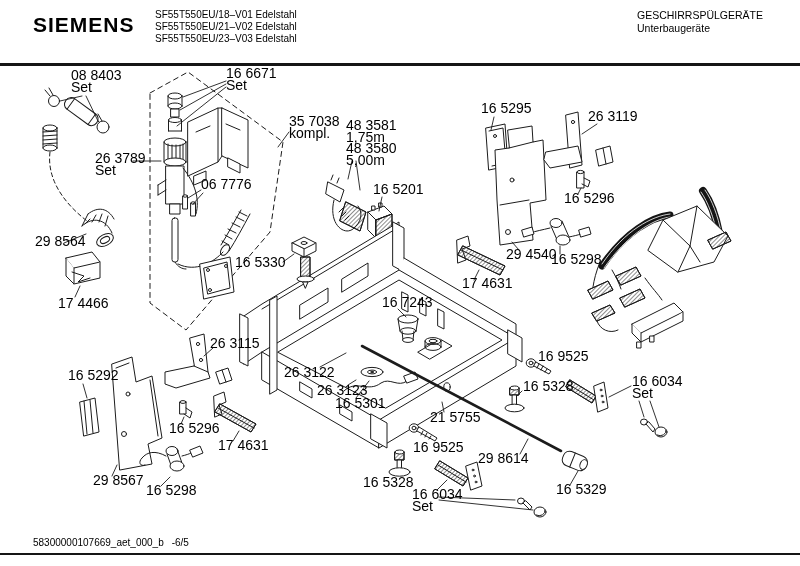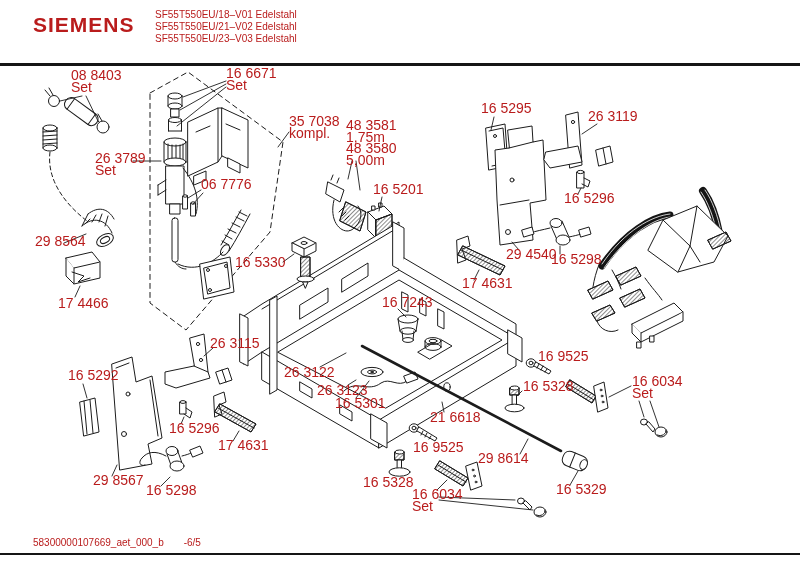--- a/index.html
+++ b/index.html
@@ -1,25 +1,25 @@
 <!DOCTYPE html>
 <html><head>
 <meta charset="utf-8">
 <style>
   html,body{margin:0;padding:0;background:#fff;}
   .page{position:relative;width:800px;height:566px;background:#fff;overflow:hidden;
-        font-family:"Liberation Sans",sans-serif;color:#b91c1c;}
+        font-family:"Liberation Sans",sans-serif;color:#000000;}
   .brand{position:absolute;left:33px;top:13px;font-weight:bold;font-size:21px;letter-spacing:1px;}
   .models{position:absolute;left:155px;top:9px;font-size:10px;line-height:12px;text-align:right;}
   .prodline{position:absolute;left:637px;top:9px;font-size:10.5px;line-height:12.5px;}
   .rule{position:absolute;left:0;right:0;background:#151515;}
   .rule-top{top:63px;height:2.5px;}
   .rule-bottom{top:553px;height:2px;}
   .footer{position:absolute;left:33px;top:537px;font-size:10px;}
-  .footer .pg{margin-left:20px;}
+  .footer .pg{margin-left:8px;}
   .art{position:absolute;left:0;top:0;}
   .plabel{position:absolute;font-size:14px;line-height:11.5px;white-space:pre-line;}
 </style>
 </head>
 <body>
 
 <div class="page">
 
   <svg class="art" width="800" height="566" viewBox="0 0 800 566" stroke="#1c1c1c" fill="none" stroke-width="1" stroke-linejoin="round" stroke-linecap="round" font-size="0">
     <defs>
@@ -407,20 +407,24 @@
       <line x1="570" y1="485" x2="578" y2="471"></line>
     </g>
   </svg>
 
   <div class="brand">SIEMENS</div>
   <div class="models">
     <div>SF55T550EU/18–V01 Edelstahl</div>
     <div>SF55T550EU/21–V02 Edelstahl</div>
     <div>SF55T550EU/23–V03 Edelstahl</div>
   </div>
+  <div class="prodline">
+    <div>GESCHIRRSPÜLGERÄTE</div>
+    <div>Unterbaugeräte</div>
+  </div>
   <div class="rule rule-top"></div>
 
   <div>
     <div class="plabel" style="left:71px;top:70px">08 8403
 Set</div>
     <div class="plabel" style="left:226px;top:68px">16 6671
 Set</div>
     <div class="plabel" style="left:289px;top:116px">35 7038
 kompl.</div>
     <div class="plabel" style="left:346px;top:120px">48 3581
@@ -439,21 +443,21 @@
     <div class="plabel" style="left:506px;top:249px">29 4540</div>
     <div class="plabel" style="left:551px;top:254px">16 5298</div>
     <div class="plabel" style="left:58px;top:298px">17 4466</div>
     <div class="plabel" style="left:462px;top:278px">17 4631</div>
     <div class="plabel" style="left:382px;top:297px">16 7243</div>
     <div class="plabel" style="left:210px;top:338px">26 3115</div>
     <div class="plabel" style="left:68px;top:370px">16 5292</div>
     <div class="plabel" style="left:284px;top:367px">26 3122</div>
     <div class="plabel" style="left:317px;top:385px">26 3123</div>
     <div class="plabel" style="left:335px;top:398px">16 5301</div>
-    <div class="plabel" style="left:430px;top:412px">21 6618</div>
+    <div class="plabel" style="left:430px;top:412px">21 5755</div>
     <div class="plabel" style="left:538px;top:351px">16 9525</div>
     <div class="plabel" style="left:523px;top:381px">16 5328</div>
     <div class="plabel" style="left:632px;top:376px">16 6034
 Set</div>
     <div class="plabel" style="left:169px;top:423px">16 5296</div>
     <div class="plabel" style="left:218px;top:440px">17 4631</div>
     <div class="plabel" style="left:93px;top:475px">29 8567</div>
     <div class="plabel" style="left:146px;top:485px">16 5298</div>
     <div class="plabel" style="left:413px;top:442px">16 9525</div>
     <div class="plabel" style="left:363px;top:477px">16 5328</div>

